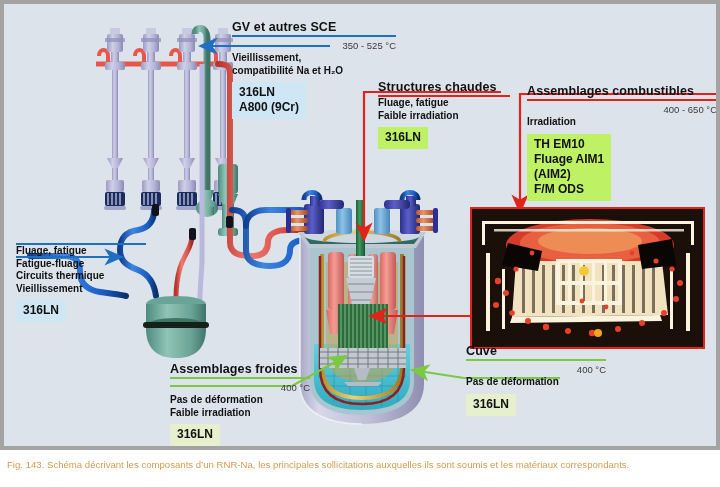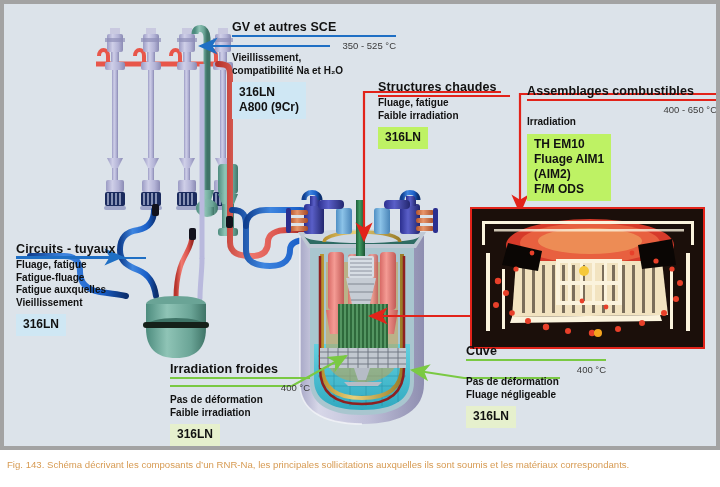--- a/index.html
+++ b/index.html
@@ -527,52 +527,50 @@
       <div class="mat mat-cream">
         <div>TH EM10</div>
         <div>Fluage AIM1</div>
         <div>(AIM2)</div>
         <div>F/M ODS</div>
       </div>
     </div>
   </div>
 
   <div class="callout" style="left:12px;top:238px;width:130px;">
-    <div class="ttl">Circuits - tuyaux</div>
     <div class="rule" style="background:#1f6fc4;"></div>
     <div class="line">Fluage, fatigue</div>
     <div class="line">Fatigue-fluage</div>
-    <div class="line">Fatigue auxquelles</div>
+    <div class="line">Circuits thermique</div>
     <div class="line">Vieillissement</div>
     <div>
       <div class="mat mat-blue">
         <div>316LN</div>
       </div>
     </div>
   </div>
 
   <div class="callout" style="left:166px;top:358px;width:140px;">
-    <div class="ttl">Irradiation froides</div>
+    <div class="ttl">Assemblages froides</div>
     <div class="rule" style="background:#7ac943;"></div>
     <div class="temp">400 °C</div>
     <div class="line">Pas de déformation</div>
     <div class="line">Faible irradiation</div>
     <div>
       <div class="mat mat-green">
         <div>316LN</div>
       </div>
     </div>
   </div>
 
   <div class="callout" style="left:462px;top:340px;width:140px;">
     <div class="ttl">Cuve</div>
     <div class="rule" style="background:#7ac943;"></div>
     <div class="temp">400 °C</div>
     <div class="line">Pas de déformation</div>
-    <div class="line">Fluage négligeable</div>
     <div>
       <div class="mat mat-green">
         <div>316LN</div>
       </div>
     </div>
   </div>
 
 </div>
 
 <div class="caption">Fig. 143. Schéma décrivant les composants d’un RNR-Na, les principales sollicitations auxquelles ils sont soumis et les matériaux correspondants.</div>

